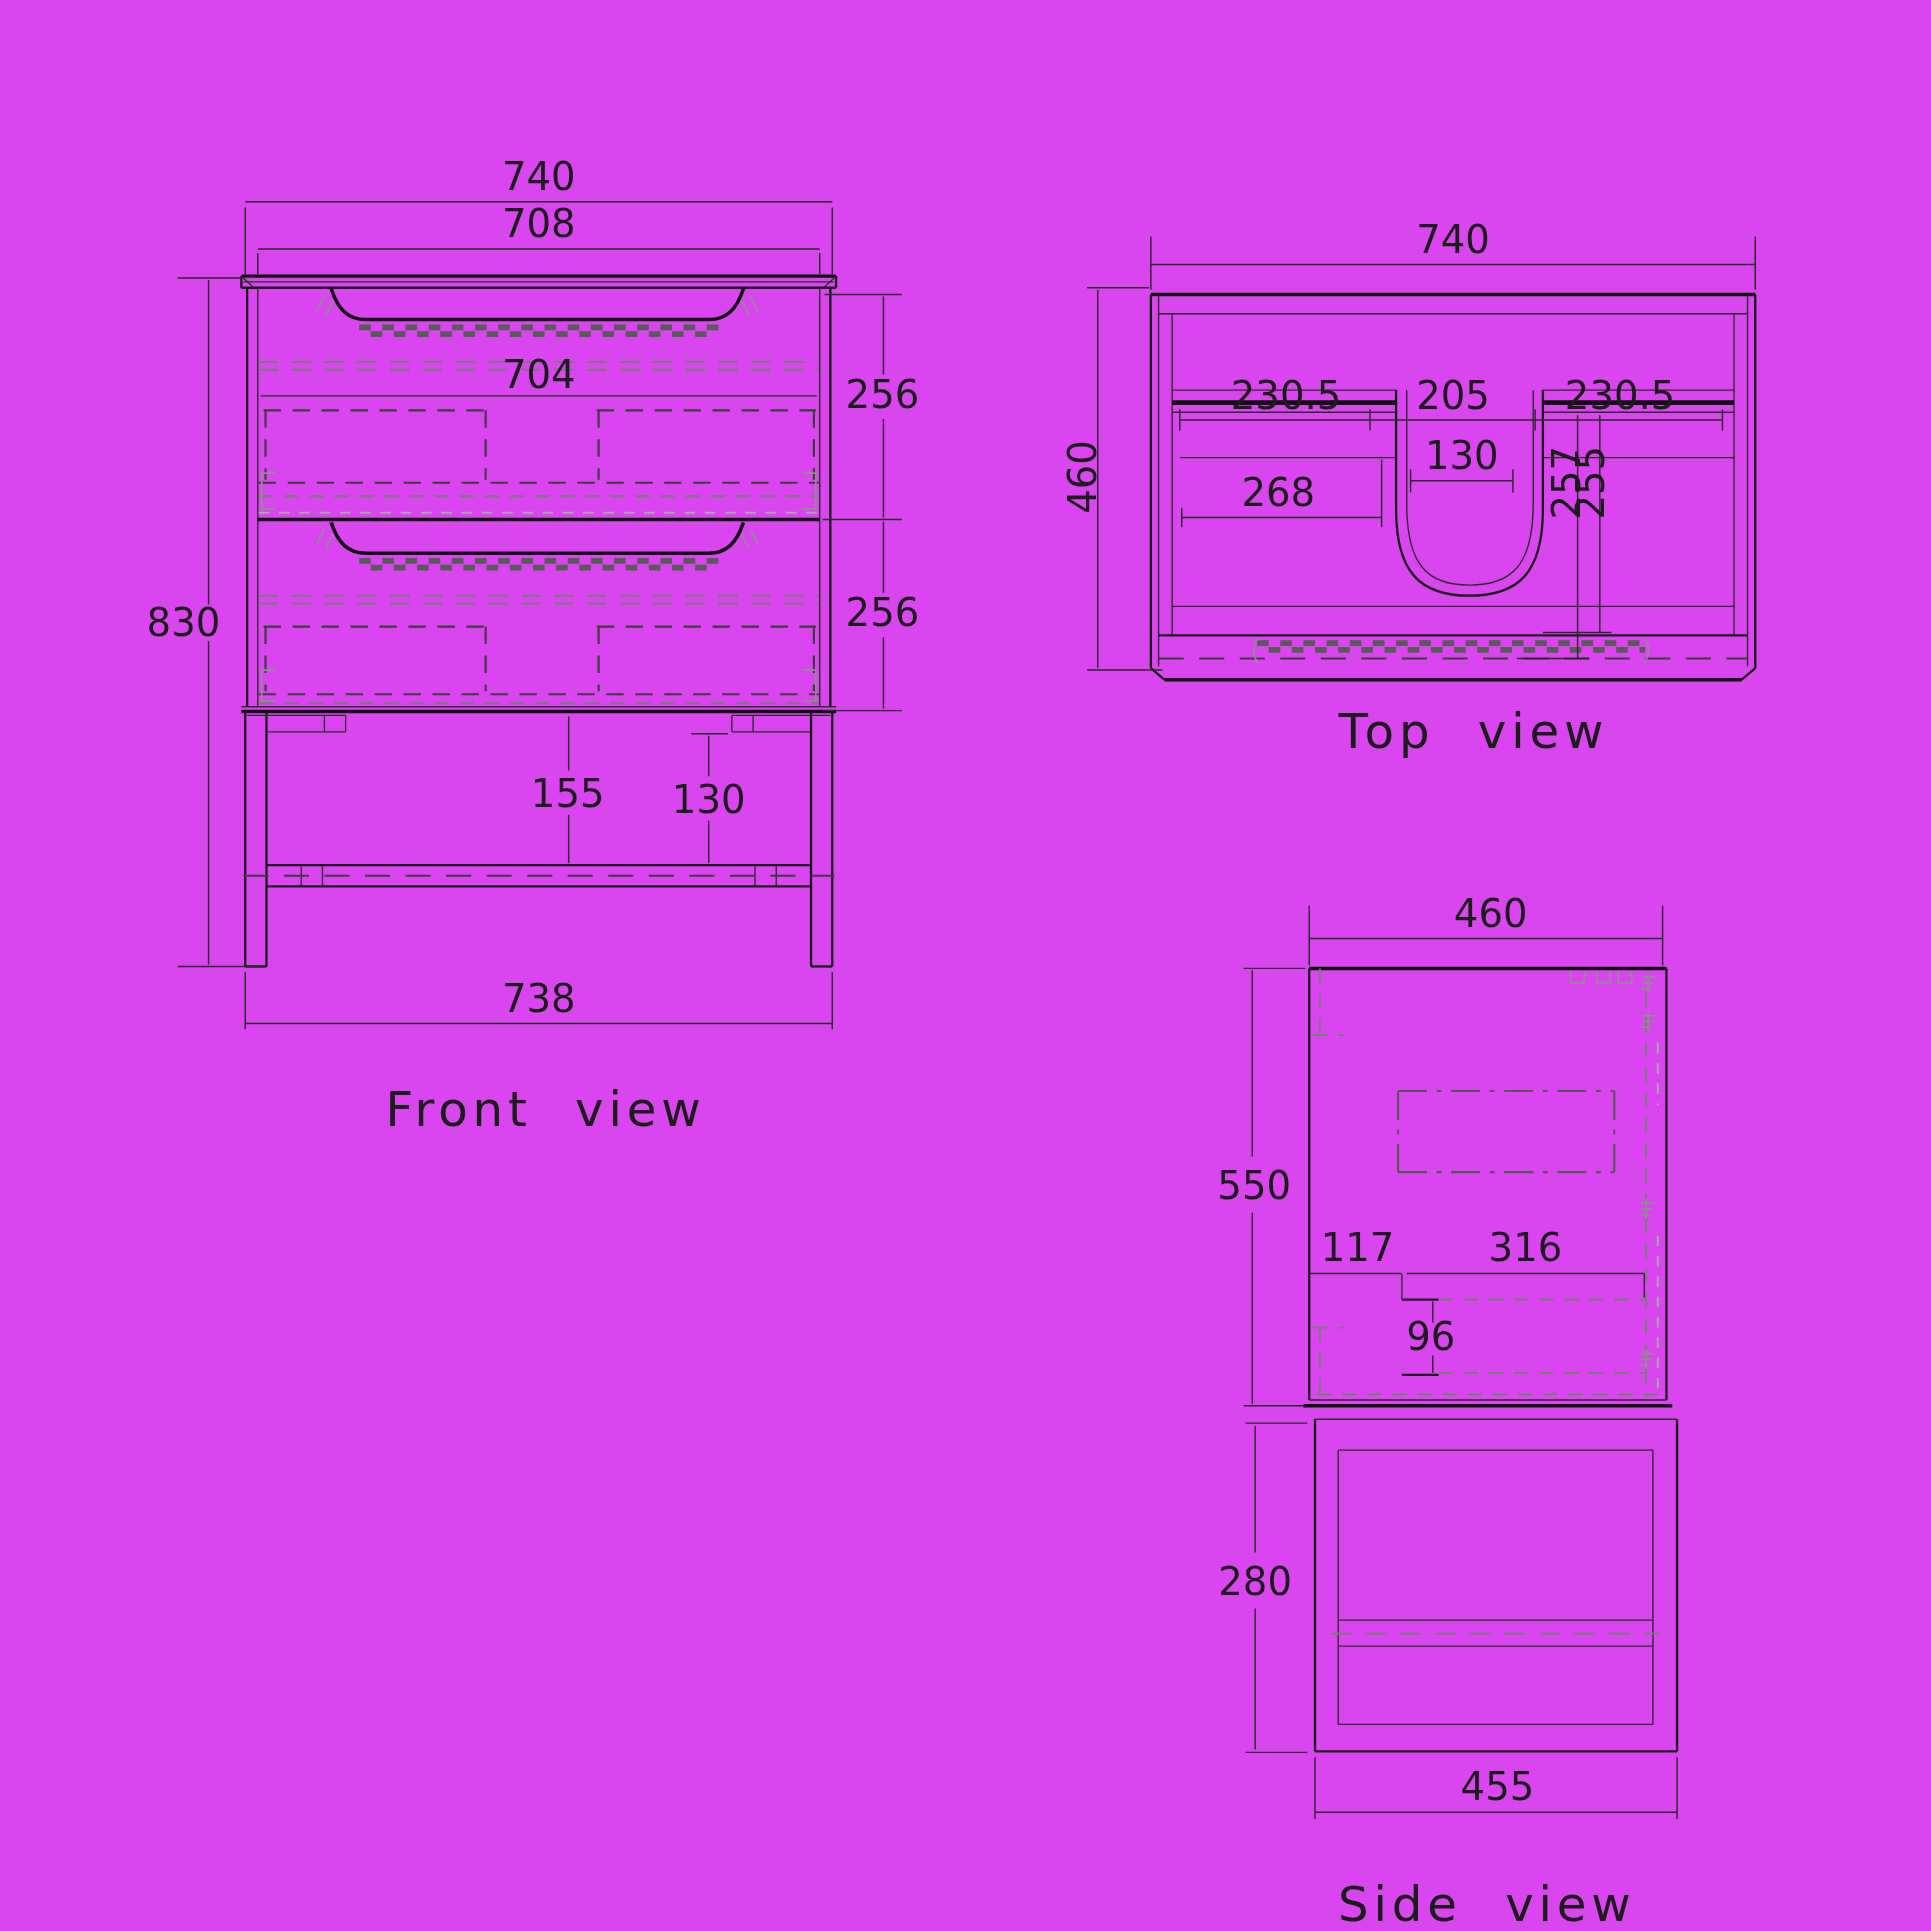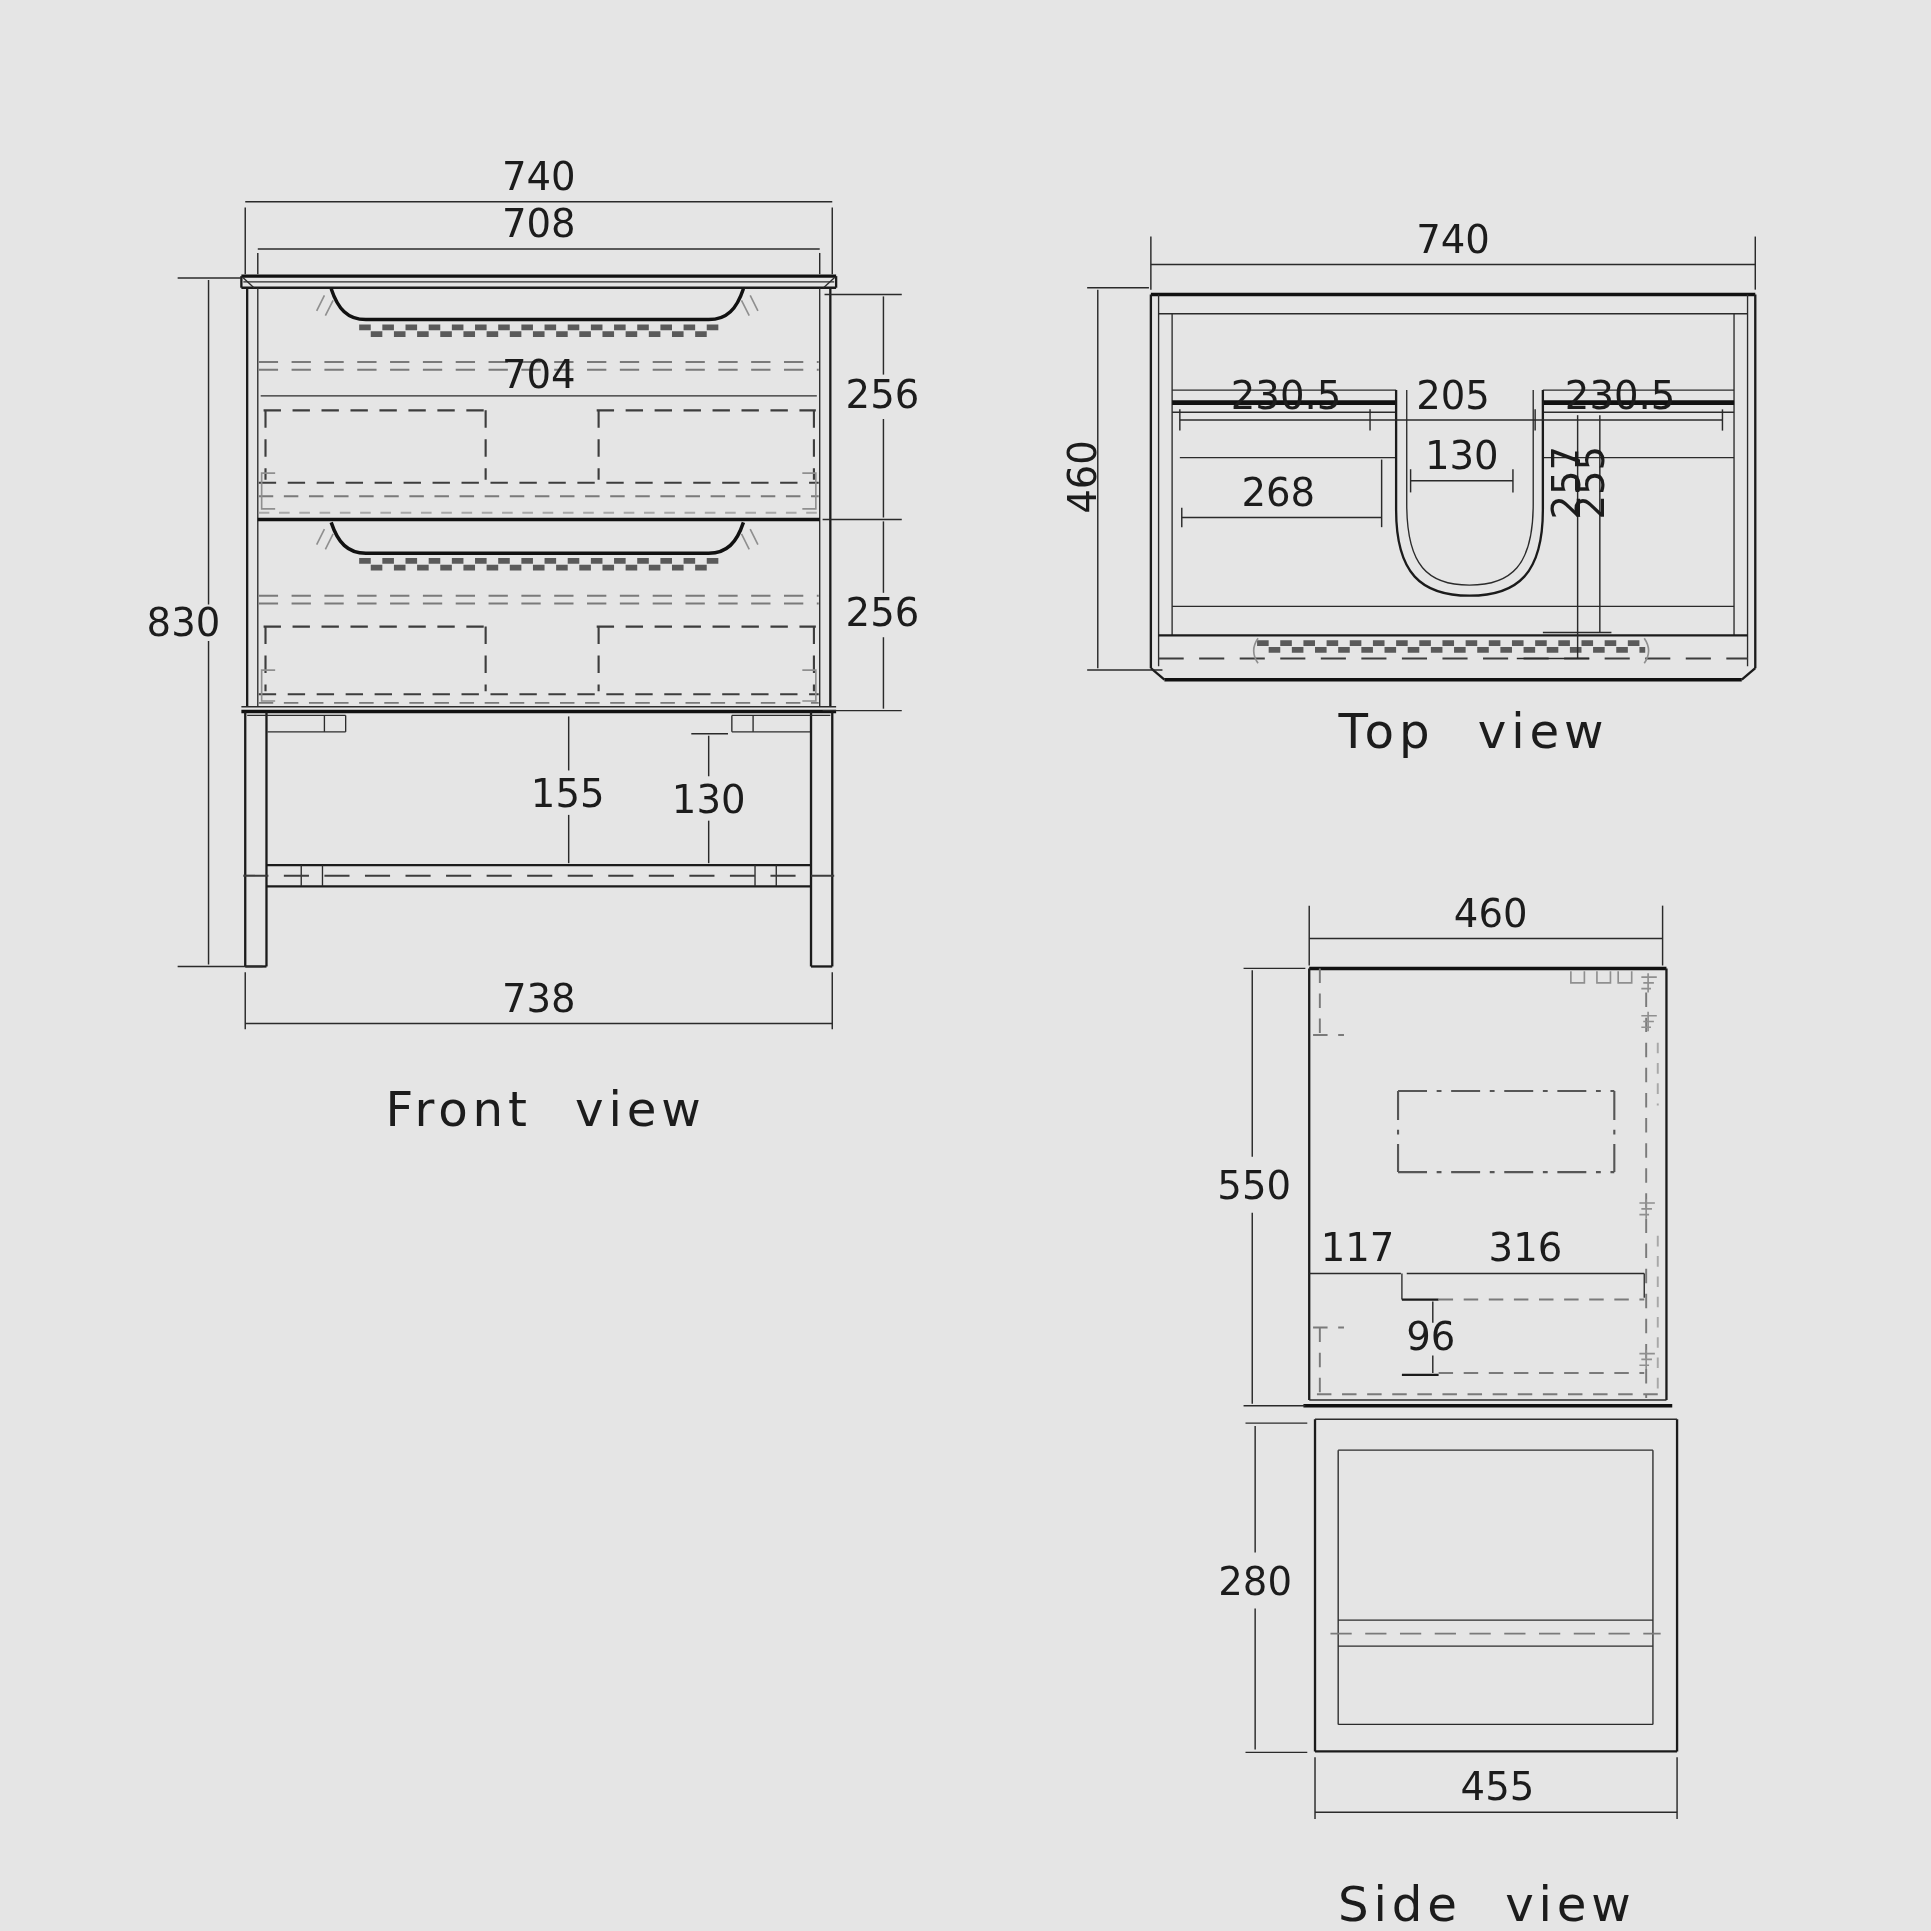--- a/index.html
+++ b/index.html
@@ -1,16 +1,16 @@
 <!DOCTYPE html>
 <html><head>
 <meta charset="utf-8">
 <style>
   html,body{margin:0;padding:0;background:#fff;}
-  .page{position:relative;width:1931px;height:1931px;background:#e5e5e5;overflow:hidden;}
+  .page{position:relative;width:1931px;height:1931px;background:#d946ef;overflow:hidden;}
   svg{position:absolute;left:0;top:0;}
   svg line, svg path, svg polyline{fill:none;stroke-linecap:butt;}
   .o1{stroke:#2b2b2b;stroke-width:1.4;}
   .o2{stroke:#1b1b1b;stroke-width:2.4;}
   .o3{stroke:#111111;stroke-width:3.6;}
   .ob{stroke:#111111;stroke-width:5;}
   .dim{stroke:#2a2a2a;stroke-width:1.5;}
   .dd{stroke:#3d3d3d;stroke-width:2.2;stroke-dasharray:18 12;}
   .dm{stroke:#7a7a7a;stroke-width:2;stroke-dasharray:15 11;}
   .dl{stroke:#a8a8a8;stroke-width:2;stroke-dasharray:11 10;}

